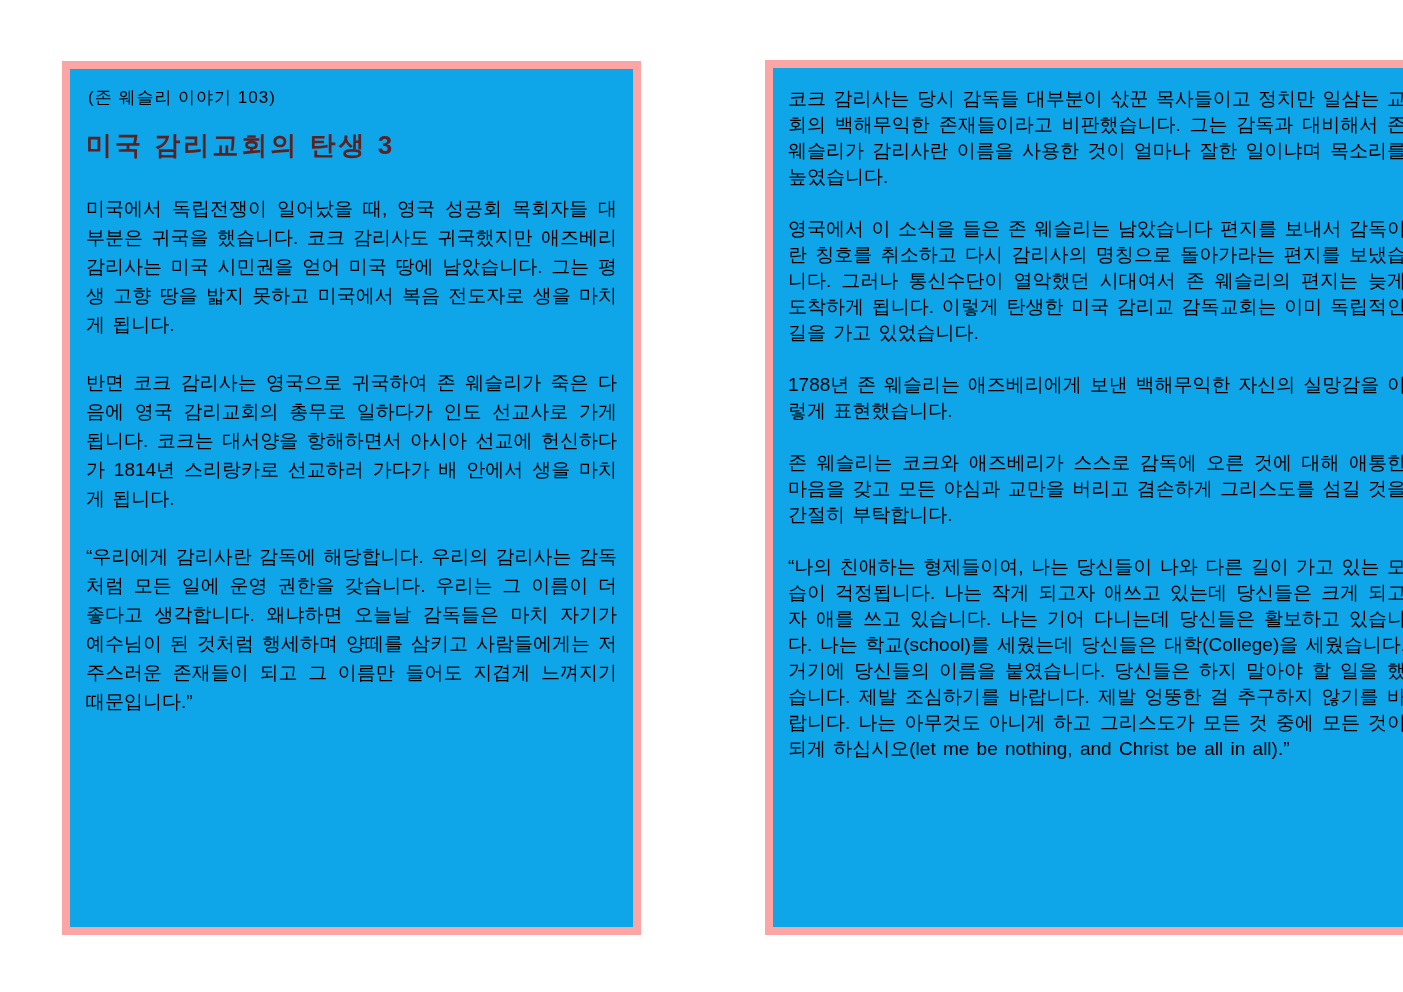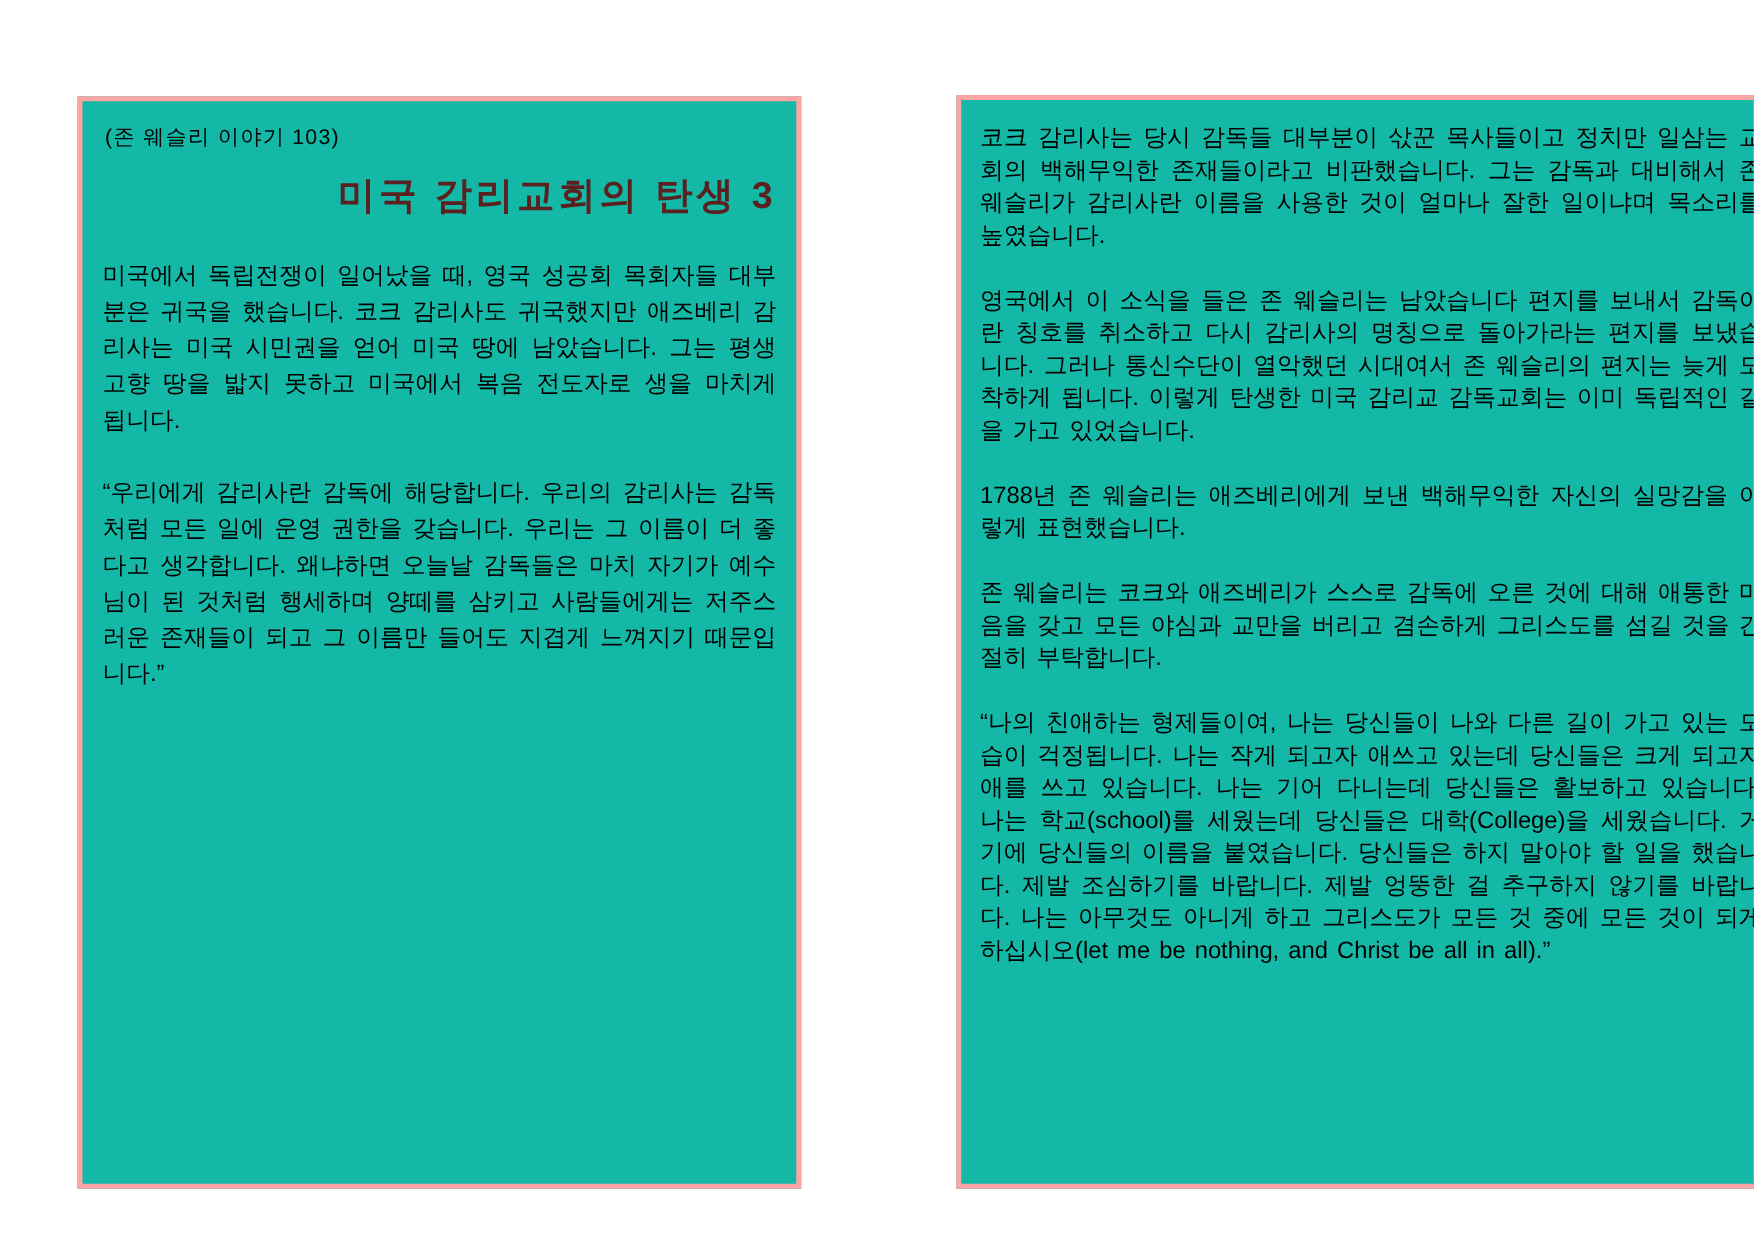--- a/index.html
+++ b/index.html
@@ -14,23 +14,22 @@
     overflow: hidden;
   }
   .canvas {
     position: relative;
     width: 1403px;
     height: 992px;
     background: #ffffff;
   }
   .sheet {
     position: absolute;
-    background: #14b8a6;
-    border: 4px solid #fca5a5;
-    margin-top: 16px;
+    background: #0ea5e9;
+    border: 8px solid #fca5a5;
   }
   #left-sheet {
     left: 62px;
     top: 61px;
     width: 579px;
     height: 874px;
     padding: 16px 16px 14px 16px;
   }
   #right-sheet {
     left: 765px;
@@ -40,24 +39,24 @@
     padding: 14px 15px 12px 15px;
   }
   .doc-header {
     font-size: 17px;
     line-height: 22px;
     letter-spacing: 1px;
     margin: 2px 0 0 2px;
     color: #000000;
   }
   .doc-title {
-    font-size: 30px;
+    font-size: 26px;
     font-weight: bold;
     color: #5b2120;
-    text-align: right;
+    text-align: left;
     letter-spacing: 3px;
     margin: 16px 0 2px 0;
     line-height: 40px;
   }
   .para {
     font-size: 19px;
     text-align: justify;
     word-spacing: 2px;
     margin: 0;
   }
@@ -76,20 +75,21 @@
 </head>
 <body>
 
 <div class="canvas">
 
   <div class="sheet" id="left-sheet">
     <div class="doc-header">(존 웨슬리 이야기 103)</div>
     <h1 class="doc-title">미국 감리교회의 탄생 3</h1>
     <div>
         <p class="para">미국에서 독립전쟁이 일어났을 때, 영국 성공회 목회자들 대부분은 귀국을 했습니다. 코크 감리사도 귀국했지만 애즈베리 감리사는 미국 시민권을 얻어 미국 땅에 남았습니다. 그는 평생 고향 땅을 밟지 못하고 미국에서 복음 전도자로 생을 마치게 됩니다.</p>
+        <p class="para">반면 코크 감리사는 영국으로 귀국하여 존 웨슬리가 죽은 다음에 영국 감리교회의 총무로 일하다가 인도 선교사로 가게 됩니다. 코크는 대서양을 항해하면서 아시아 선교에 헌신하다가 1814년 스리랑카로 선교하러 가다가 배 안에서 생을 마치게 됩니다.</p>
         <p class="para">“우리에게 감리사란 감독에 해당합니다. 우리의 감리사는 감독처럼 모든 일에 운영 권한을 갖습니다. 우리는 그 이름이 더 좋다고 생각합니다. 왜냐하면 오늘날 감독들은 마치 자기가 예수님이 된 것처럼 행세하며 양떼를 삼키고 사람들에게는 저주스러운 존재들이 되고 그 이름만 들어도 지겹게 느껴지기 때문입니다.”</p>
       </div>
   </div>
 
   <div class="sheet" id="right-sheet">
     <div>
         <p class="para">코크 감리사는 당시 감독들 대부분이 삯꾼 목사들이고 정치만 일삼는 교회의 백해무익한 존재들이라고 비판했습니다. 그는 감독과 대비해서 존 웨슬리가 감리사란 이름을 사용한 것이 얼마나 잘한 일이냐며 목소리를 높였습니다.</p>
         <p class="para">영국에서 이 소식을 들은 존 웨슬리는 남았습니다 편지를 보내서 감독이란 칭호를 취소하고 다시 감리사의 명칭으로 돌아가라는 편지를 보냈습니다. 그러나 통신수단이 열악했던 시대여서 존 웨슬리의 편지는 늦게 도착하게 됩니다. 이렇게 탄생한 미국 감리교 감독교회는 이미 독립적인 길을 가고 있었습니다.</p>
         <p class="para">1788년 존 웨슬리는 애즈베리에게 보낸 백해무익한 자신의 실망감을 이렇게 표현했습니다.</p>
         <p class="para">존 웨슬리는 코크와 애즈베리가 스스로 감독에 오른 것에 대해 애통한 마음을 갖고 모든 야심과 교만을 버리고 겸손하게 그리스도를 섬길 것을 간절히 부탁합니다.</p>

